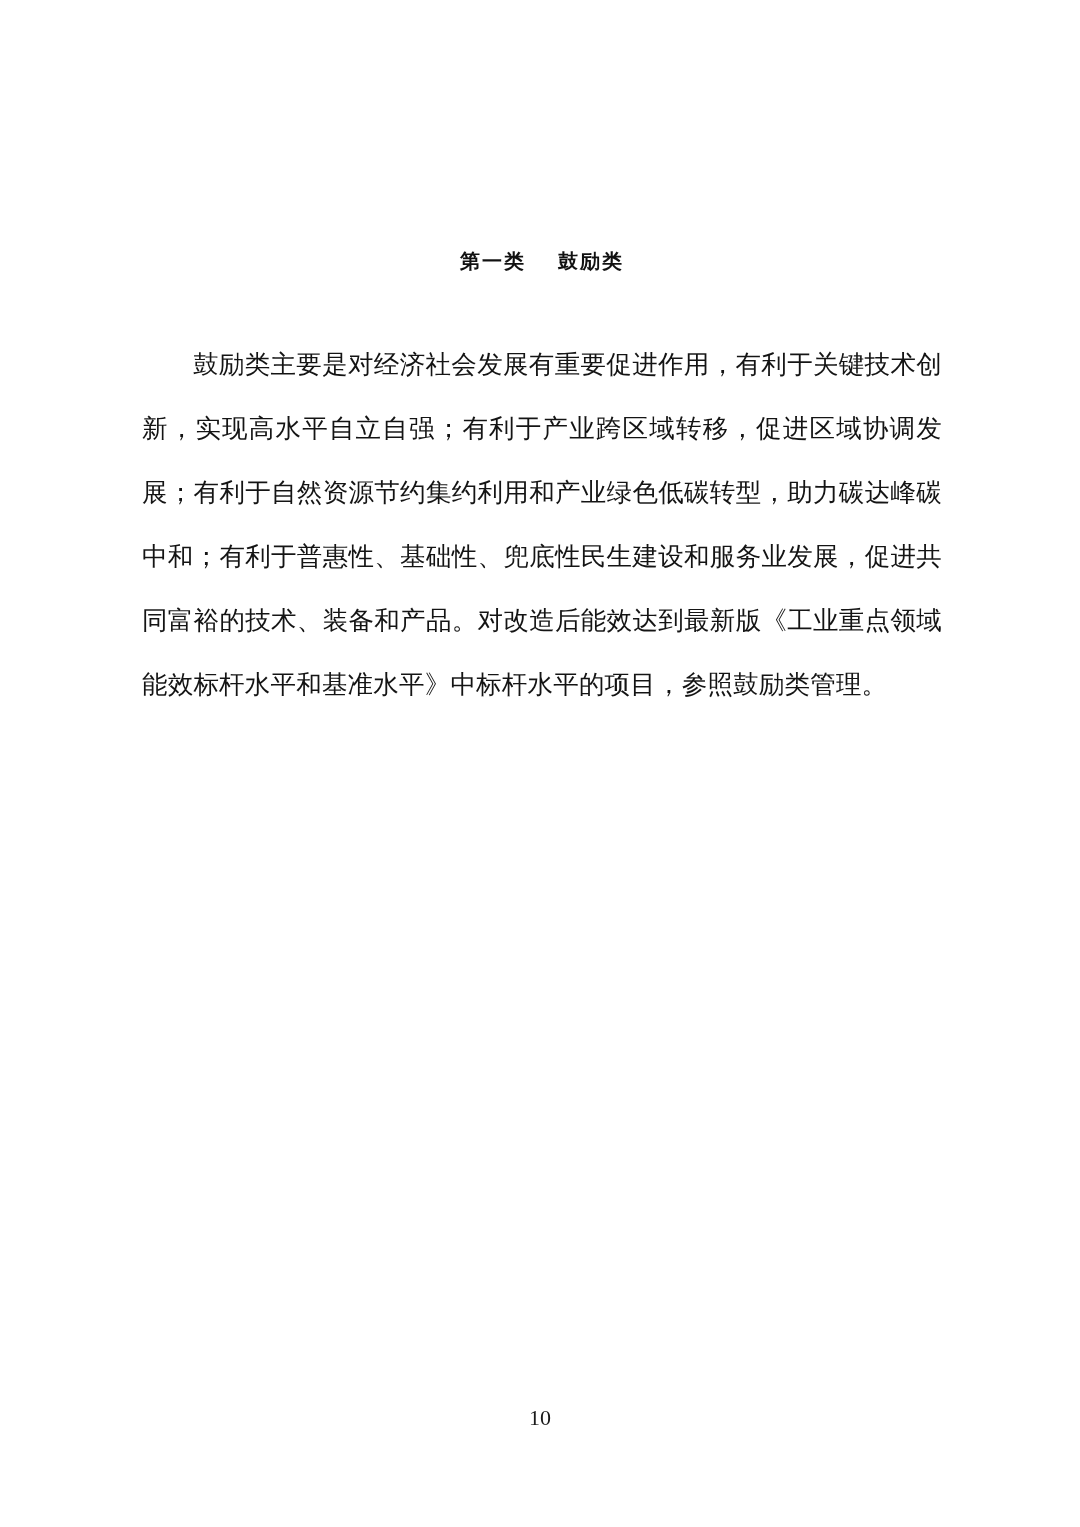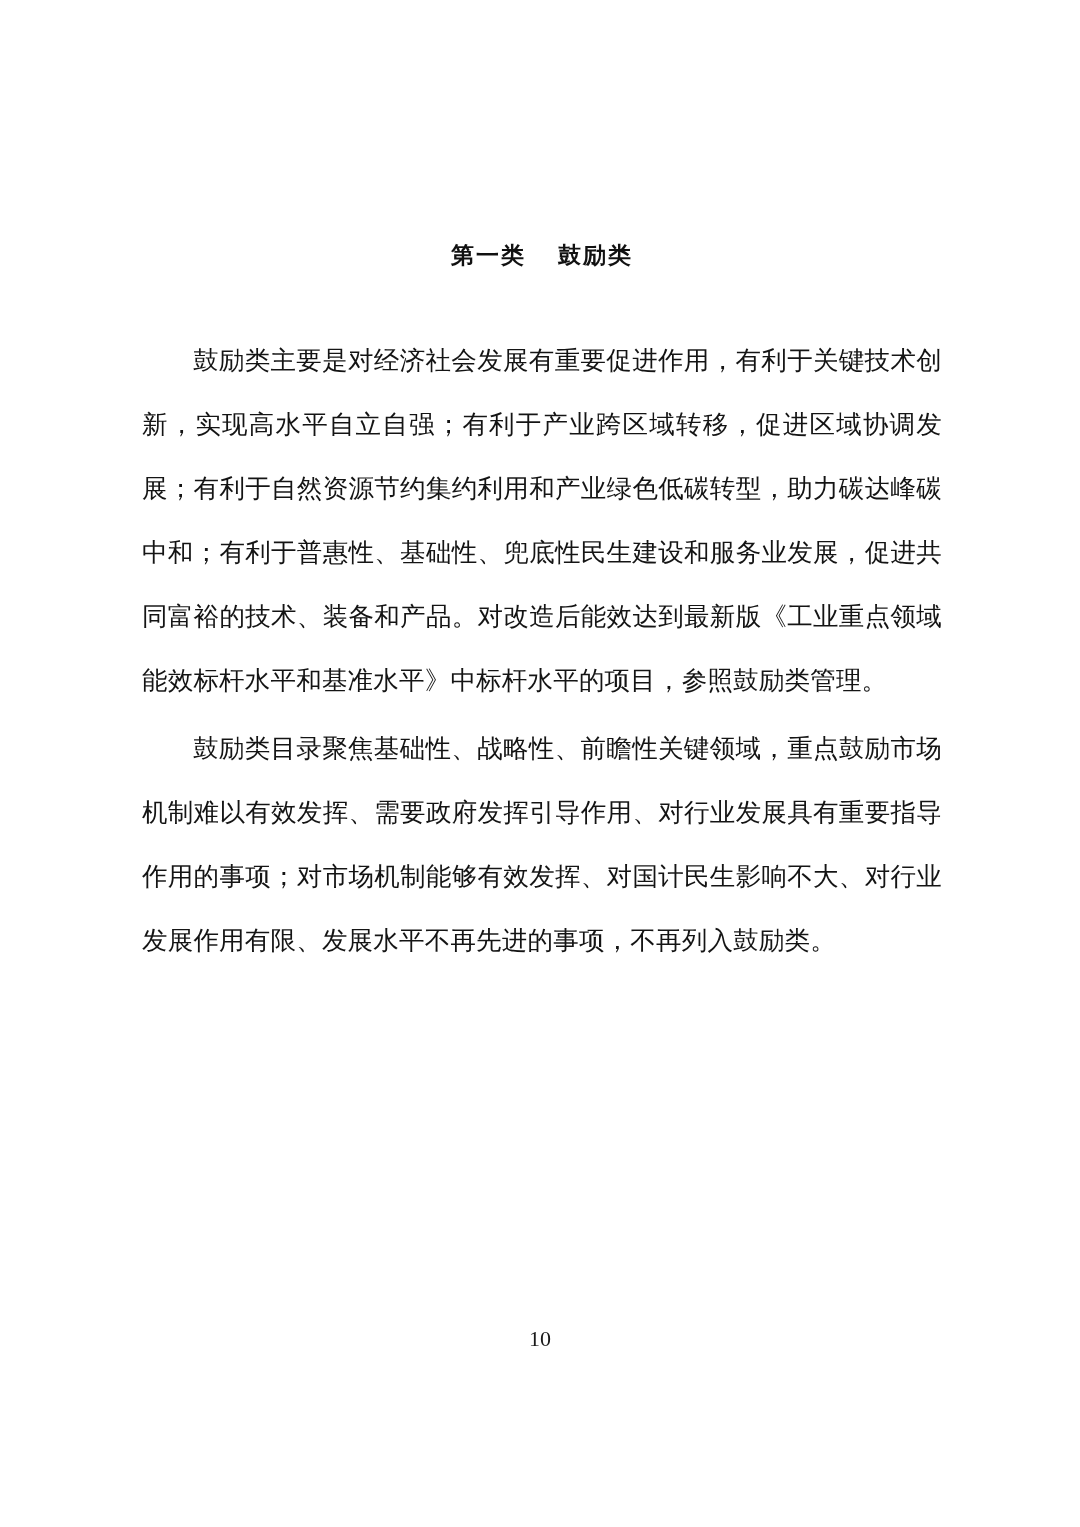--- a/index.html
+++ b/index.html
@@ -24,61 +24,60 @@
     background: #ffffff;
   }
   .content {
     position: absolute;
     left: 142px;
     top: 232px;
     width: 800px;
   }
   .doc-title {
     text-align: center;
-    font-size: 23px;
+    font-size: 20px;
     font-weight: bold;
     letter-spacing: 2px;
     color: #111;
-    margin: 8px 0 58px 0;
+    margin: 16px 0 58px 0;
     font-family: "Liberation Serif", "DejaVu Serif", serif;
   }
   .doc-title .gap {
     display: inline-block;
     width: 32px;
   }
   p.para {
     margin: 0 0 4px 0;
     font-size: 25.5px;
     line-height: 64px;
     text-align: justify;
     text-justify: inter-ideograph;
     text-indent: 51px;
     color: #141414;
     letter-spacing: 0.2px;
   }
   .page-number {
     position: absolute;
     left: 0;
     right: 0;
-    top: 1326px;
+    top: 1405px;
     text-align: center;
     font-size: 22px;
     color: #1a1a1a;
     font-family: "Liberation Serif", "DejaVu Serif", serif;
   }
 </style>
 </head>
 <body>
 
 <div class="page">
 
   <div class="content">
 
     <h1 class="doc-title"><span>第一类</span><span class="gap"></span><span>鼓励类</span></h1>
 
     <p class="para">鼓励类主要是对经济社会发展有重要促进作用，有利于关键技术创新，实现高水平自立自强；有利于产业跨区域转移，促进区域协调发展；有利于自然资源节约集约利用和产业绿色低碳转型，助力碳达峰碳中和；有利于普惠性、基础性、兜底性民生建设和服务业发展，促进共同富裕的技术、装备和产品。对改造后能效达到最新版《工业重点领域能效标杆水平和基准水平》中标杆水平的项目，参照鼓励类管理。</p>
-    <p class="para">鼓励类目录聚焦基础性、战略性、前瞻性关键领域，重点鼓励市场机制难以有效发挥、需要政府发挥引导作用、对行业发展具有重要指导作用的事项；对市场机制能够有效发挥、对国计民生影响不大、对行业发展作用有限、发展水平不再先进的事项，不再列入鼓励类。</p>
 
   </div>
 
   <div class="page-number">10</div>
 
 </div>
 
 </body></html>

